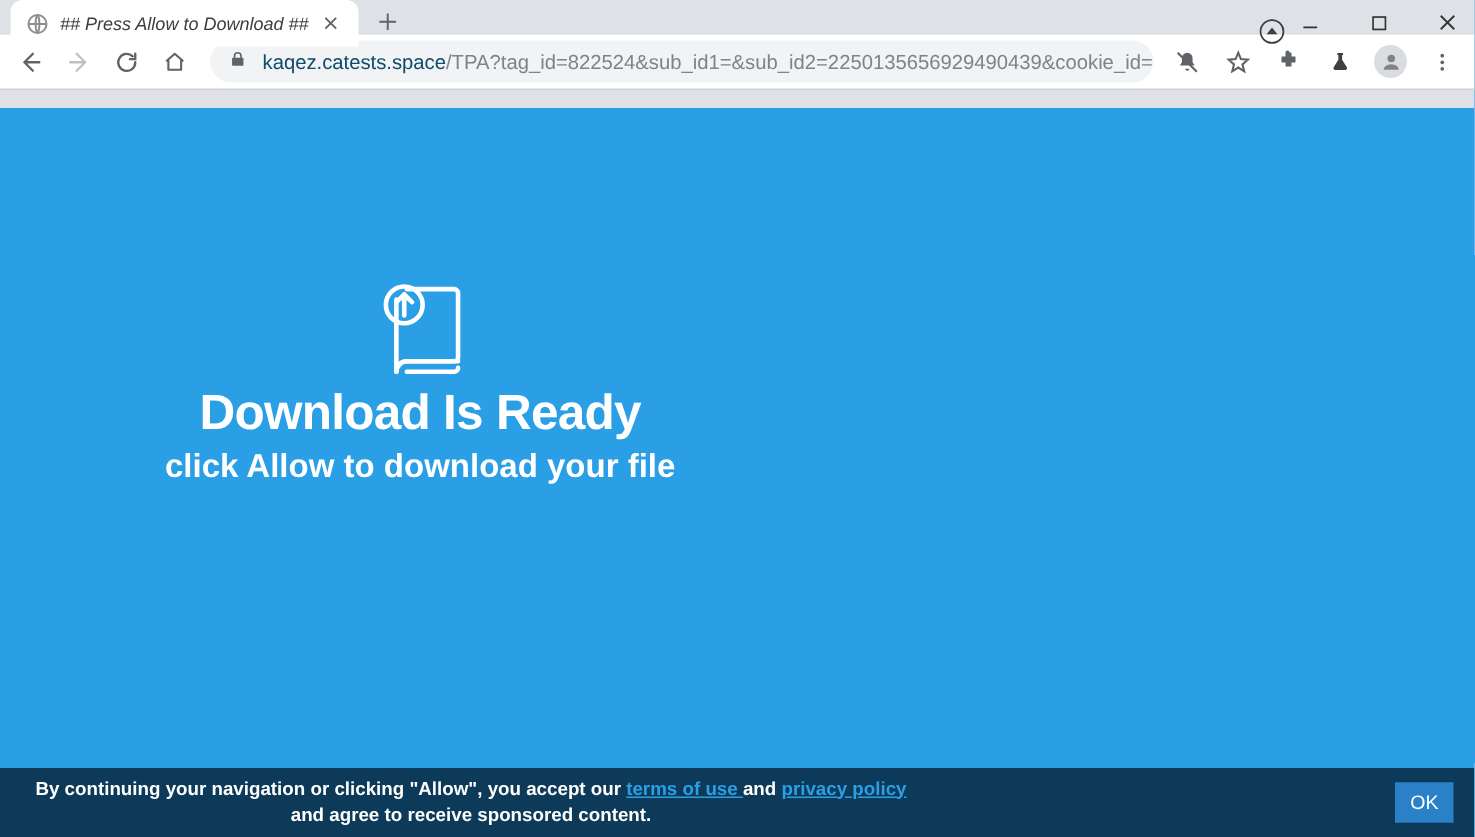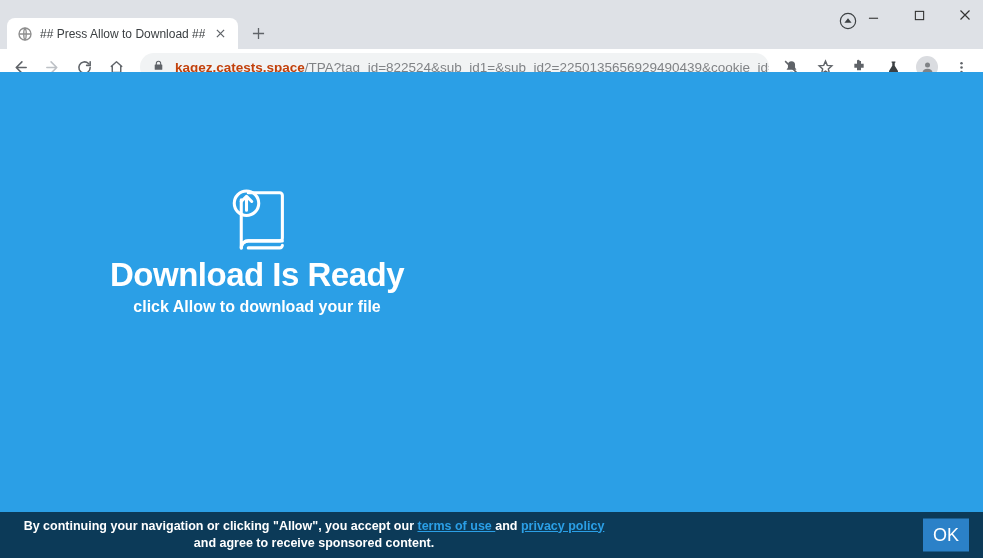--- a/index.html
+++ b/index.html
@@ -5,25 +5,26 @@
     * { margin: 0; padding: 0; box-sizing: border-box; }
     body {
       width: 983px;
       height: 558px;
       font-family: Arial, sans-serif;
       background: #dee1e6;
       overflow: hidden;
       position: relative;
     }
     .titlebar {
-      height: 49px;
+      height: 23px;
       background: #dee1e6;
       display: flex;
-      align-items: flex-end;
+      align-items: flex-start;
       position: relative;
+      font-style: italic;
     }
     .tab {
       height: 31px;
       background: #ffffff;
       border-radius: 8px 8px 0 0;
       padding: 0 10px;
       display: flex;
       align-items: center;
       gap: 7px;
       min-width: 200px;
@@ -116,21 +117,21 @@
       align-items: center;
       padding: 0 12px;
       gap: 10px;
       margin: 0 6px;
       font-size: 13.5px;
       color: #808386;
       overflow: hidden;
       white-space: nowrap;
     }
     .addressbar .lock { color: #5f6368; flex-shrink: 0; }
-    .addressbar .domain-part { color: #c2410c; font-weight: bold; }
+    .addressbar .domain-part { color: #0c4a6e; }
     .toolbar-right {
       display: flex;
       align-items: center;
       gap: 10px;
       padding-right: 4px;
     }
     .toolbar-right > div {
       width: 24px;
       height: 24px;
       display: flex;
@@ -161,21 +162,21 @@
       margin-bottom: 2px;
     }
     .headline {
       font-size: 33px;
       font-weight: 800;
       color: #ffffff;
       font-family: "Segoe UI", Arial, sans-serif;
       letter-spacing: -0.5px;
     }
     .subline {
-      font-size: 16px;
+      font-size: 22px;
       font-weight: 700;
       color: #ffffff;
       font-family: "Segoe UI", Arial, sans-serif;
       margin-top: 4px;
     }
     .cookie-bar {
       position: absolute;
       left: 0;
       right: 0;
       bottom: 0;
@@ -200,21 +201,21 @@
     }
     .ok-btn {
       position: absolute;
       right: 14px;
       top: 50%;
       transform: translateY(-50%);
       background: #2b81c8;
       color: #ffffff;
       border: none;
       padding: 6px 10px;
-      font-size: 18px;
+      font-size: 13px;
       cursor: pointer;
     }
     .profile-badge {
       width: 22px;
       height: 22px;
       background: #dadce0;
       border-radius: 50%;
       display: flex;
       align-items: center;
       justify-content: center;

